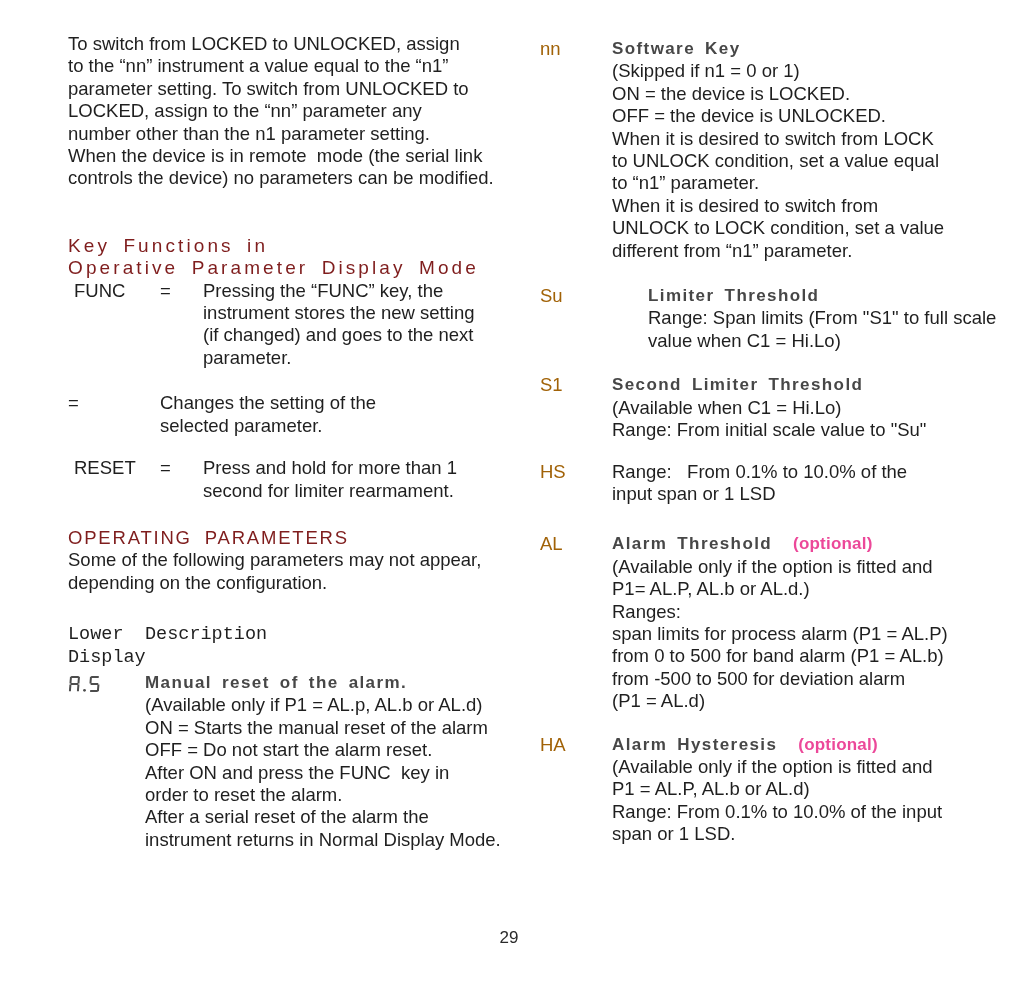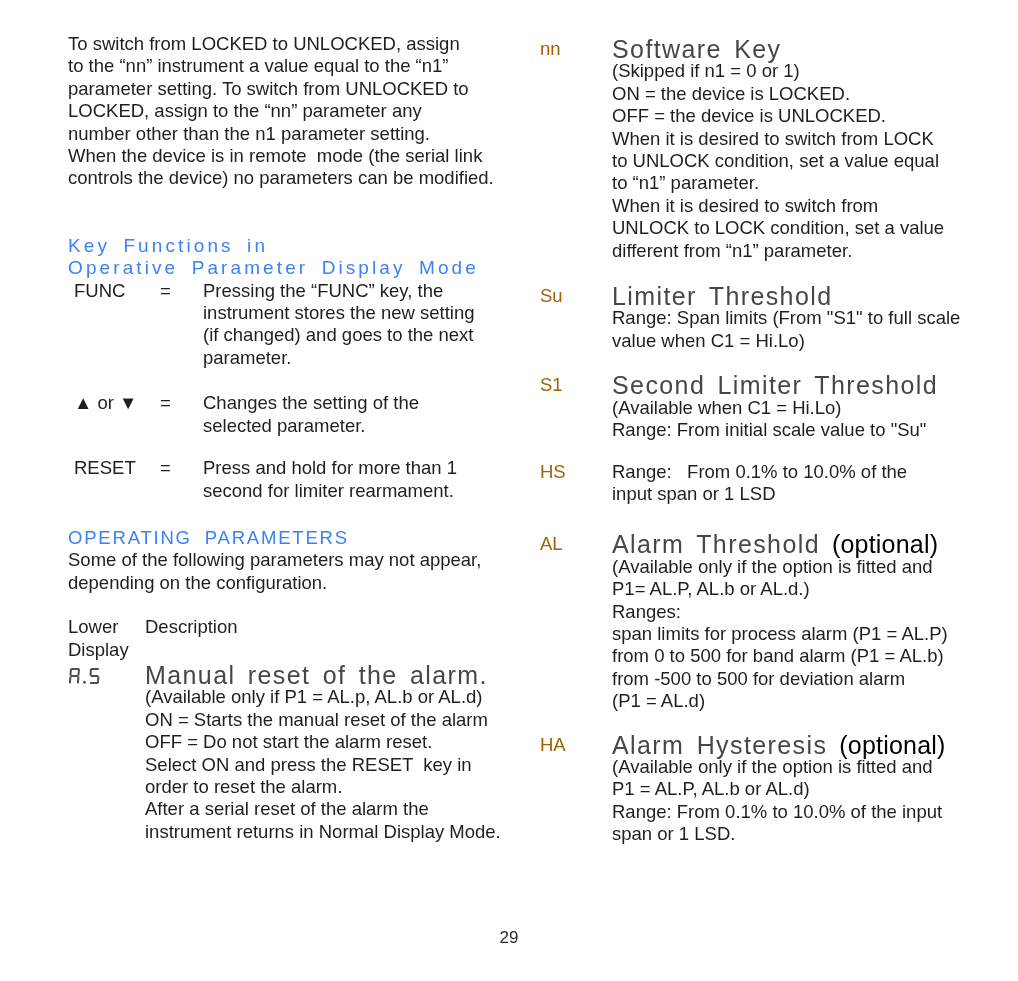--- a/index.html
+++ b/index.html
@@ -11,52 +11,52 @@
     color:#1f1f1f;
     overflow:hidden;
   }
   .line{white-space:pre;line-height:22.4px;font-size:18.5px;}
   .col{position:absolute;}
   .col-left{left:68px;top:33px;width:452px;}
   .col-right{left:540px;top:38px;width:430px;}
 
   
   .heading2 .line, .heading1{
-    color:#3b82f6;letter-spacing:3.1px;word-spacing:5px;
+    color:#7f1d1d;letter-spacing:3.1px;word-spacing:5px;
     font-size:19px;line-height:22.4px;white-space:pre;
   }
   .heading1{letter-spacing:1.8px;word-spacing:6px;font-size:18.5px;margin-top:25px;}
   .heading2{margin-top:45px;}
 
   .kf-list{}
   .kf-row{display:grid;grid-template-columns:92px 43px auto;margin-top:0;}
   .kf-row + .kf-row{margin-top:23px;}
   .kf-row:nth-child(3){margin-top:20px;}
   .kf-key{padding-left:6px;white-space:pre;font-size:18.5px;line-height:22.4px;}
   .kf-eq{font-size:18.5px;line-height:22.4px;}
 
   .note{margin-top:0;}
-  .tbl-head{display:grid;grid-template-columns:77px auto;margin-top:22px;}
+  .tbl-head{display:grid;grid-template-columns:77px auto;margin-top:30px;font-family:Liberation Mono, monospace;}
 
   .params-left{margin-top:3px;}
   .param-row{display:grid;}
   .params-left .param-row{grid-template-columns:77px auto;}
   .params-right .param-row{grid-template-columns:72px auto;}
   .params-right .param-row + .param-row{margin-top:22px;}
-  .params-right .param-row:nth-child(2){margin-top:23px;}
+  .params-right .param-row:nth-child(2){margin-top:23px;gap:36px;}
   .params-right .param-row:nth-child(4){margin-top:19px;}
   .params-right .param-row:nth-child(5){margin-top:28px;}
   .params-right .param-row:nth-child(6){margin-top:21px;}
 
   .param-code{font-size:18.5px;line-height:22.4px;color:#a16207;white-space:pre;}
   .param-title{
     color:#474747;letter-spacing:1.4px;word-spacing:4px;
-    font-size:25px;line-height:22.4px;white-space:pre;
-  }
-  .param-title .suffix{letter-spacing:0.2px;word-spacing:0;margin-left:12px;color:#000000;}
+    font-size:17px;line-height:22.4px;white-space:pre;font-weight:bold;
+  }
+  .param-title .suffix{letter-spacing:0.2px;word-spacing:0;margin-left:21px;color:#ec4899;}
 
   .sevenseg{display:inline-block;margin-top:3px;}
   .sevenseg rect,.sevenseg circle{fill:#4d4d4d;}
 
   .watermark{position:absolute;left:0;top:446px;width:1018px;height:84px;z-index:0;pointer-events:none;}
   .content-layer{position:absolute;left:0;top:0;width:100%;height:100%;z-index:1;}
 
   .pagenum{
     position:absolute;left:0;top:928px;width:1018px;
     text-align:center;font-size:17px;color:#2a2a2a;
@@ -94,21 +94,20 @@
             <span class="kf-key">FUNC</span>
             <span class="kf-eq">=</span>
             <div class="kf-desc">
               <div class="line">Pressing the “FUNC” key, the</div>
               <div class="line">instrument stores the new setting</div>
               <div class="line">(if changed) and goes to the next</div>
               <div class="line">parameter.</div>
             </div>
           </div>
           <div class="kf-row">
-            <span class="kf-key">▲ or ▼</span>
             <span class="kf-eq">=</span>
             <div class="kf-desc">
               <div class="line">Changes the setting of the</div>
               <div class="line">selected parameter.</div>
             </div>
           </div>
           <div class="kf-row">
             <span class="kf-key">RESET</span>
             <span class="kf-eq">=</span>
             <div class="kf-desc">
@@ -150,21 +149,21 @@
                   <rect x="1.2" y="7" width="7.6" height="2"></rect>
                   <rect x="8" y="8.6" width="2" height="6.6"></rect>
                   <rect x="1.2" y="14" width="7.6" height="2"></rect>
                 </g>
               </svg></div>
             <div class="param-desc">
               <div class="param-title"><span>Manual reset of the alarm.</span></div>
               <div class="line">(Available only if P1 = AL.p, AL.b or AL.d)</div>
               <div class="line">ON = Starts the manual reset of the alarm</div>
               <div class="line">OFF = Do not start the alarm reset.</div>
-              <div class="line">Select ON and press the RESET  key in</div>
+              <div class="line">After ON and press the FUNC  key in</div>
               <div class="line">order to reset the alarm.</div>
               <div class="line">After a serial reset of the alarm the</div>
               <div class="line">instrument returns in Normal Display Mode.</div>
             </div>
           </div>
         </div>
     </div>
 
     <div class="col col-right">
       <div class="params-right">

